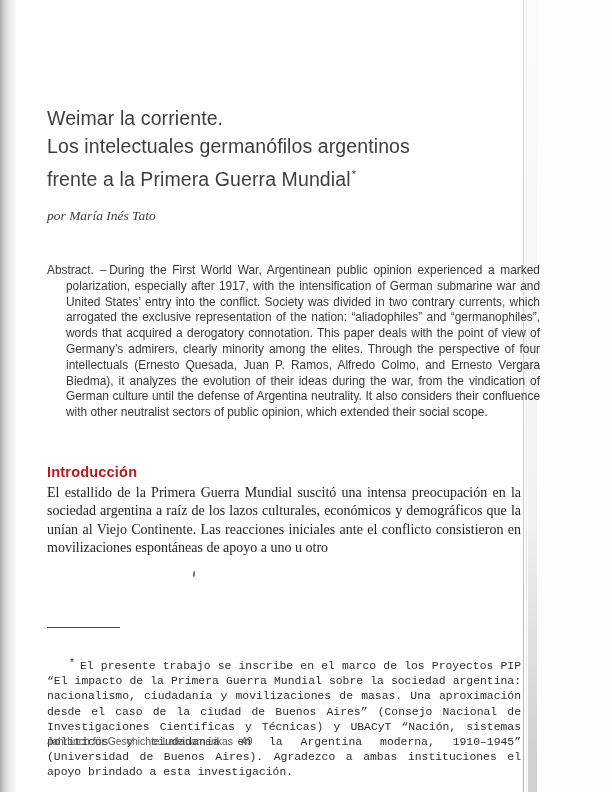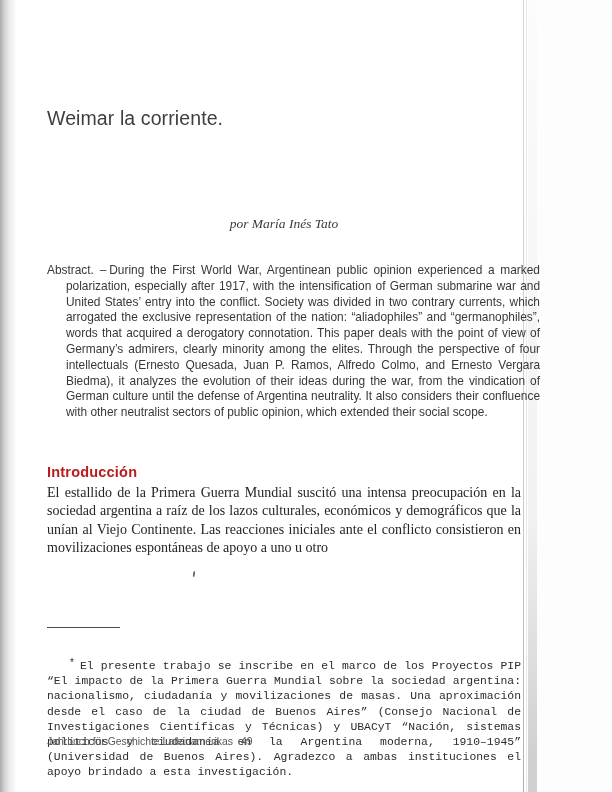--- a/index.html
+++ b/index.html
@@ -41,23 +41,23 @@
   .article-title {
     top:104px;
     font-size:19.5px; line-height:28px; font-weight:400;
     color:#3e3e3e; letter-spacing:.1px;
   }
   .article-title .fn-mark {
     font-size:11px; vertical-align:8px; margin-left:1px; color:#3e3e3e;
   }
 
   .byline {
-    top:216px;
+    top:208px;
     font-family:"Liberation Serif", serif; font-style:italic;
-    font-size:13.5px; color:#3b3b3b;text-align:center;
+    font-size:13.5px; color:#3b3b3b;
   }
 
   .abstract {
     top:263px;
     font-size:11.9px; line-height:15.8px; color:#383838;
     text-align:justify;
     padding-left:19px; text-indent:-19px;
   }
   .abstract .abstract-label { margin-right:3px; }
 
@@ -101,20 +101,22 @@
 
 <div class="scan-left-edge"></div>
 <div class="page-edge-line-1"></div>
 <div class="page-edge-line-2"></div>
 <div class="page-edge-band"></div>
 <div class="right-strip"></div>
 <div class="scan-speck"></div>
 
 <h1 class="col article-title">
   <div>Weimar la corriente.</div>
+  <div>Los intelectuales germanófilos argentinos</div>
+  <div><span>frente a la Primera Guerra Mundial</span><span class="fn-mark">*</span></div>
 </h1>
 
 <p class="col byline">por María Inés Tato</p>
 
 <p class="col abstract">
   <span class="abstract-label">Abstract. –</span><span>During the First World War, Argentinean public opinion experienced a marked polarization, especially after 1917, with the intensification of German submarine war and United States’ entry into the conflict. Society was divided in two contrary currents, which arrogated the exclusive representation of the nation: “aliadophiles” and “germanophiles”, words that acquired a derogatory connotation. This paper deals with the point of view of Germany’s admirers, clearly minority among the elites. Through the perspective of four intellectuals (Ernesto Quesada, Juan P. Ramos, Alfredo Colmo, and Ernesto Vergara Biedma), it analyzes the evolution of their ideas during the war, from the vindication of German culture until the defense of Argentina neutrality. It also considers their confluence with other neutralist sectors of public opinion, which extended their social scope.</span>
 </p>
 
 <h2 class="col section-heading">Introducción</h2>
 

